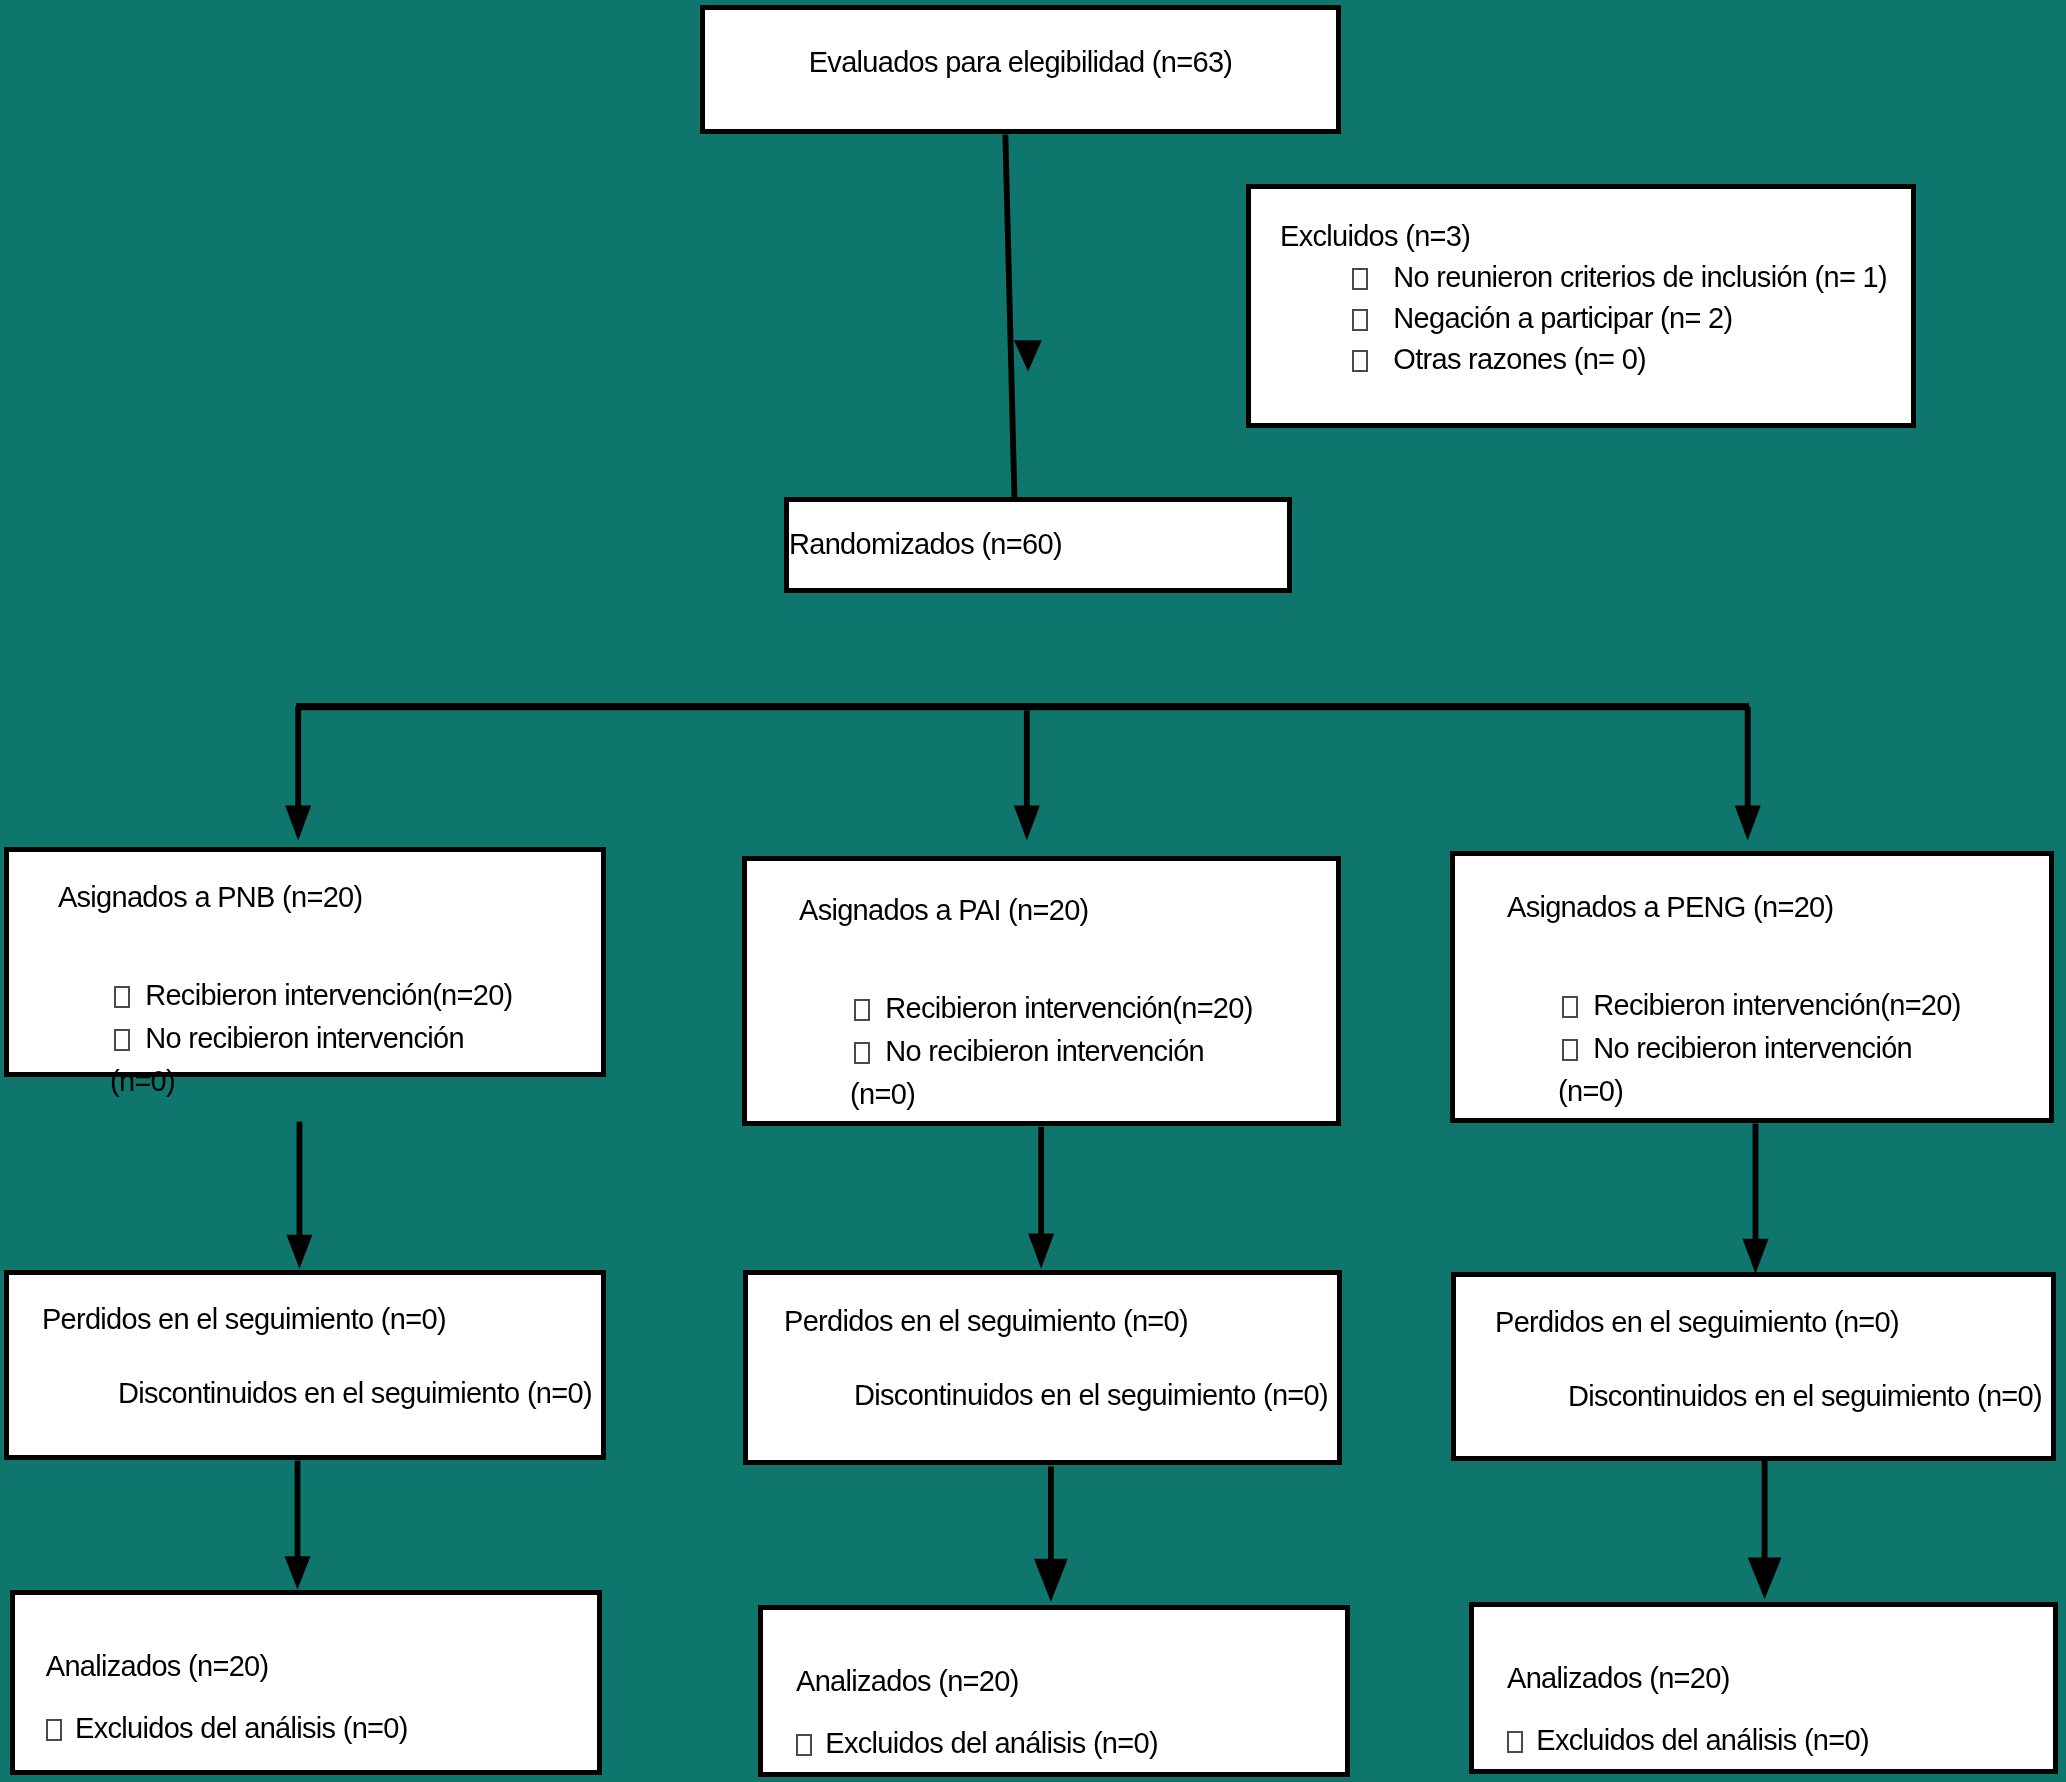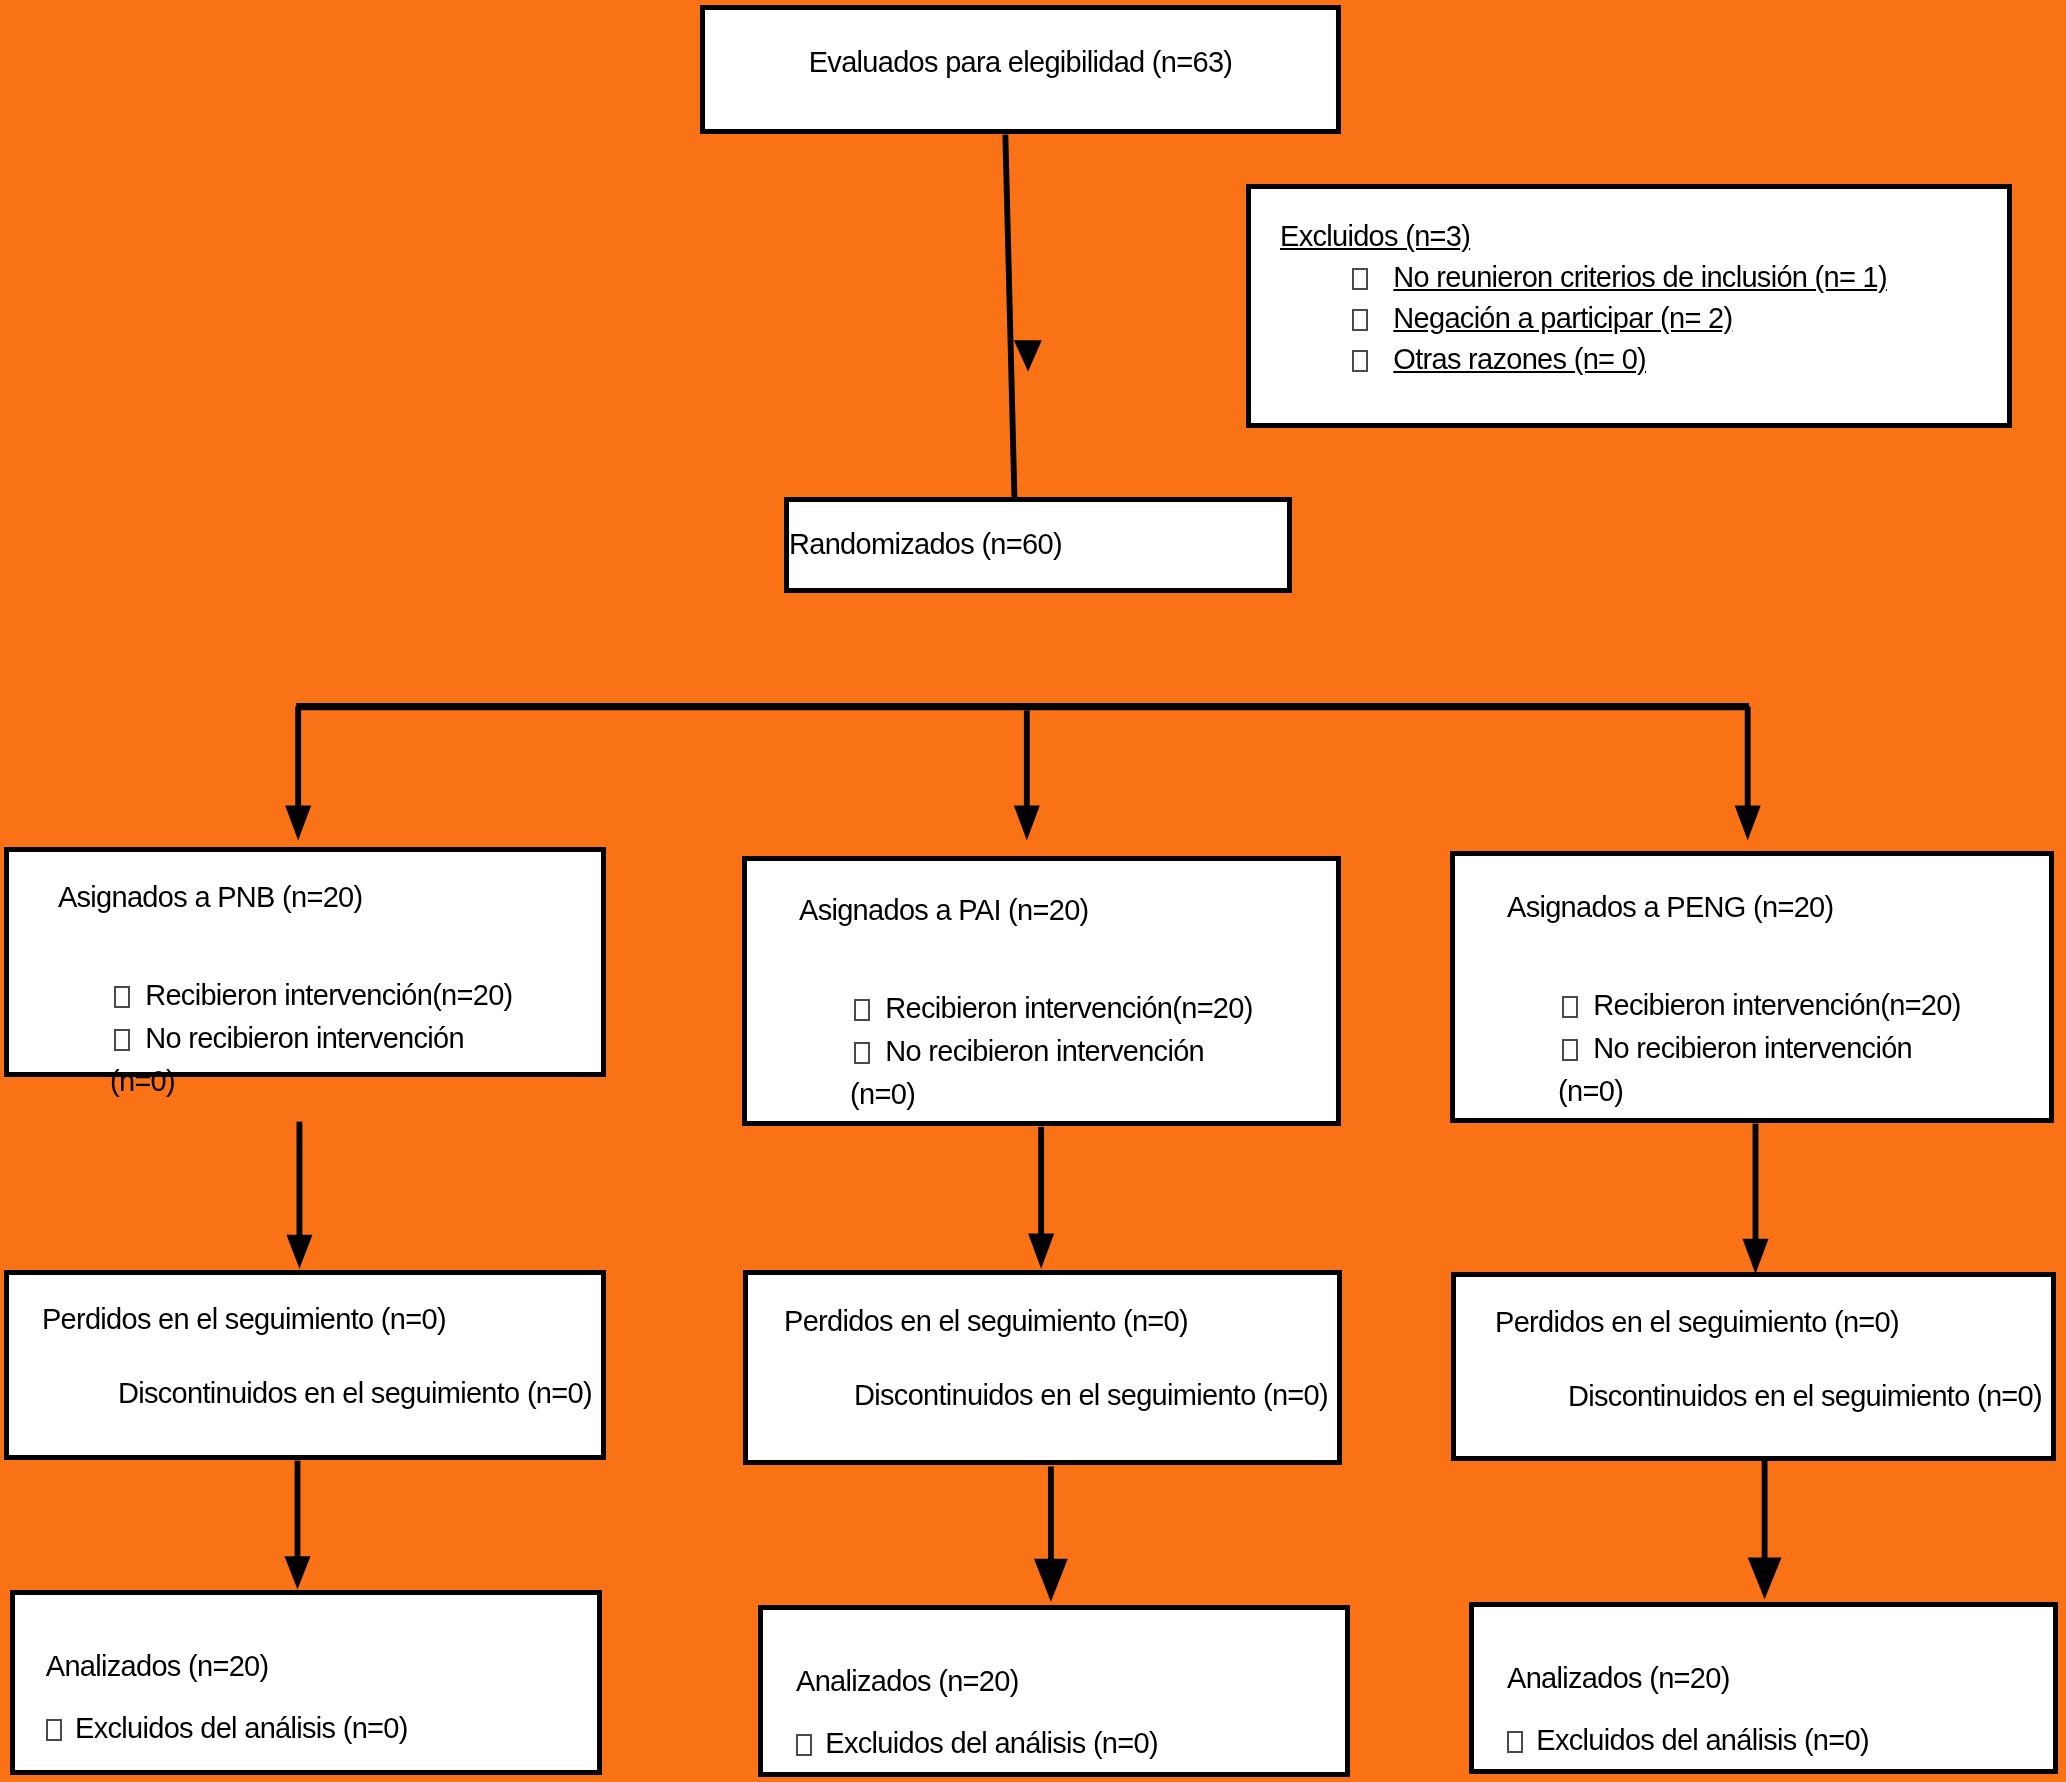--- a/index.html
+++ b/index.html
@@ -4,21 +4,21 @@
 <style>
   html, body {
     margin: 0;
     padding: 0;
     background: #ffffff;
   }
   #canvas {
     position: relative;
     width: 2066px;
     height: 1782px;
-    background: #f97316;
+    background: #0f766e;
     font-family: "Liberation Sans", "DejaVu Sans", sans-serif;
     font-size: 29px;
     letter-spacing: -0.7px;
     color: #000000;
     overflow: hidden;
   }
   #connectors {
     position: absolute;
     left: 0;
     top: 0;
@@ -46,23 +46,22 @@
     left: 700px; top: 5.2px; width: 641px; height: 129px;
     border-width: 5.9px;
     text-align: center; padding-top: 36px;
   }
   #box-rand {
     left: 784px; top: 497px; width: 508px; height: 96px;
     text-align: left; padding-top: 26px;
   }
   
   #box-excl {
-    left: 1246px; top: 184px; width: 766px; height: 244px;
+    left: 1246px; top: 184px; width: 670px; height: 244px;
     padding: 27px 23.4px 0 29px;
-    text-decoration: underline;
   }
   #box-excl .excl-title { line-height: 41px; }
   .ex-item { margin-left: 72px; line-height: 41px; white-space: nowrap; }
   .ex-item .tofu { margin-right: 25px; }
   
   #box-assign-0 { left: 3.9px;    top: 847px; width: 602px; height: 230px; padding: 27px 13px 0 49px; }
   #box-assign-1 { left: 742px; top: 856px; width: 599px; height: 270px; padding: 31px 13px 0 52px; }
   #box-assign-2 { left: 1450px; top: 851px; width: 604px; height: 272px; padding: 33px 13px 0 52px; }
   .assign-title { line-height: 36px; white-space: nowrap; }
   .assign-bullets { margin-top: 59px; margin-left: 56px; }

